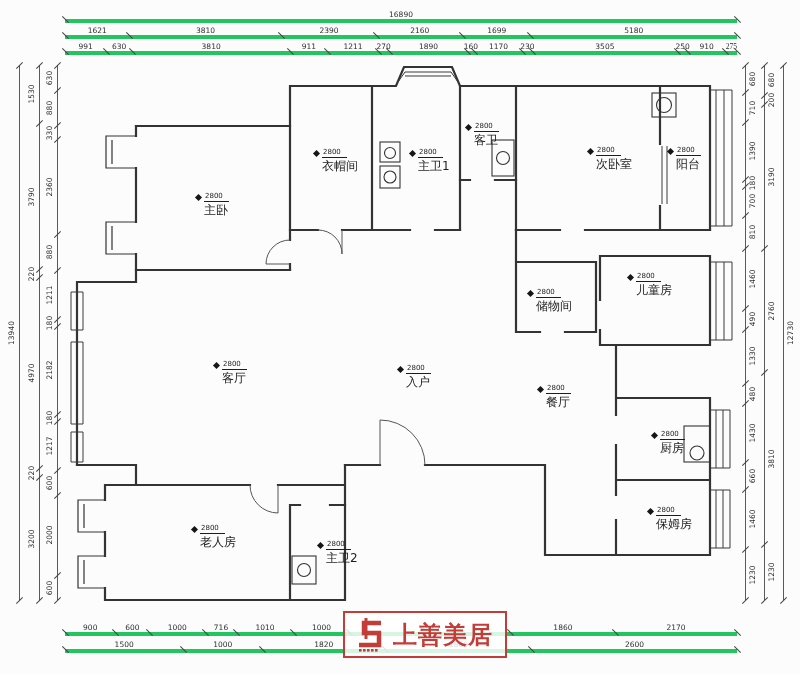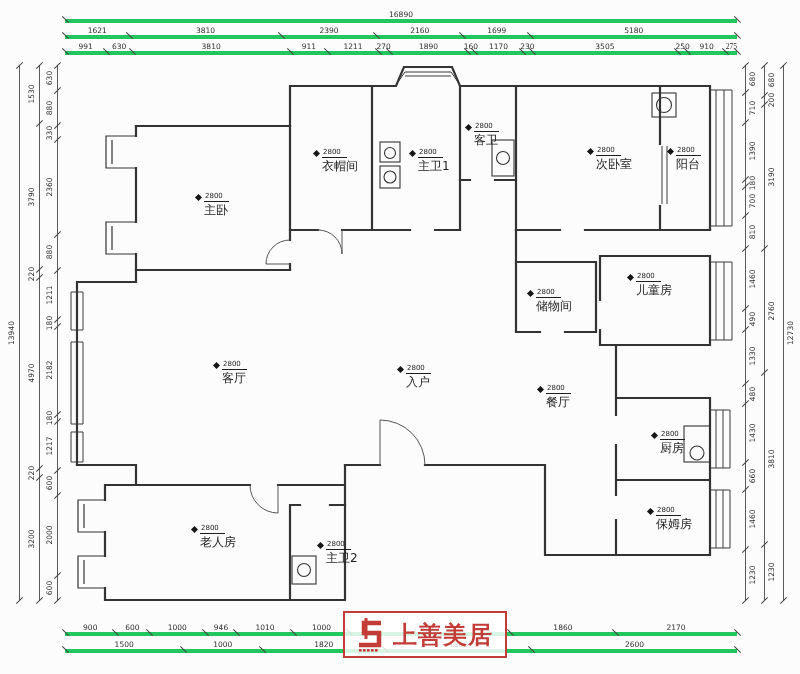--- a/index.html
+++ b/index.html
@@ -196,21 +196,21 @@
   <div class="hseg" style="flex-grow: 900;">
         <span class="dim-label">900</span>
       </div>
       <div class="hseg" style="flex-grow: 600;">
         <span class="dim-label">600</span>
       </div>
       <div class="hseg" style="flex-grow: 1000;">
         <span class="dim-label">1000</span>
       </div>
       <div class="hseg" style="flex-grow: 557;">
-        <span class="dim-label">946</span>
+        <span class="dim-label">716</span>
       </div>
       <div class="hseg" style="flex-grow: 1010;">
         <span class="dim-label">1010</span>
       </div>
       <div class="hseg" style="flex-grow: 1000;">
         <span class="dim-label">1000</span>
       </div>
       <div class="hseg" style="flex-grow: 2870;">
         <span class="dim-label">4640</span>
       </div>

